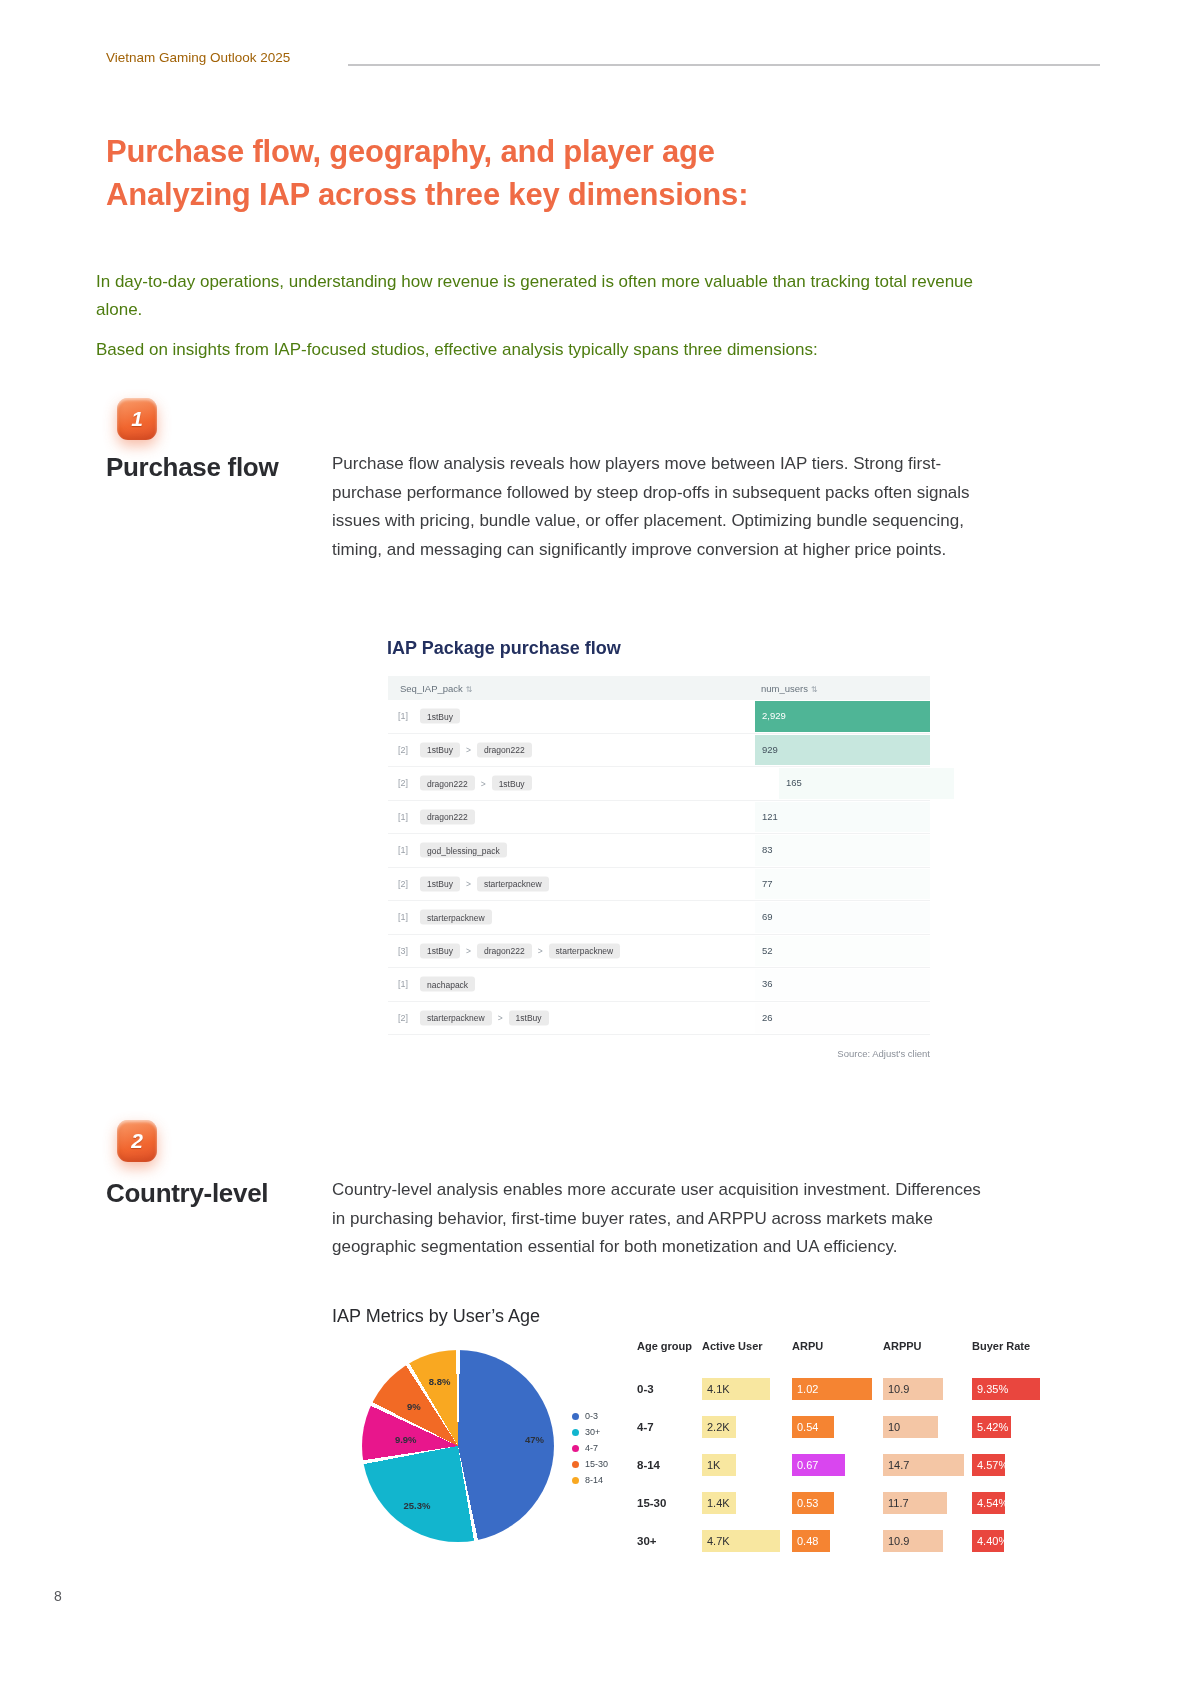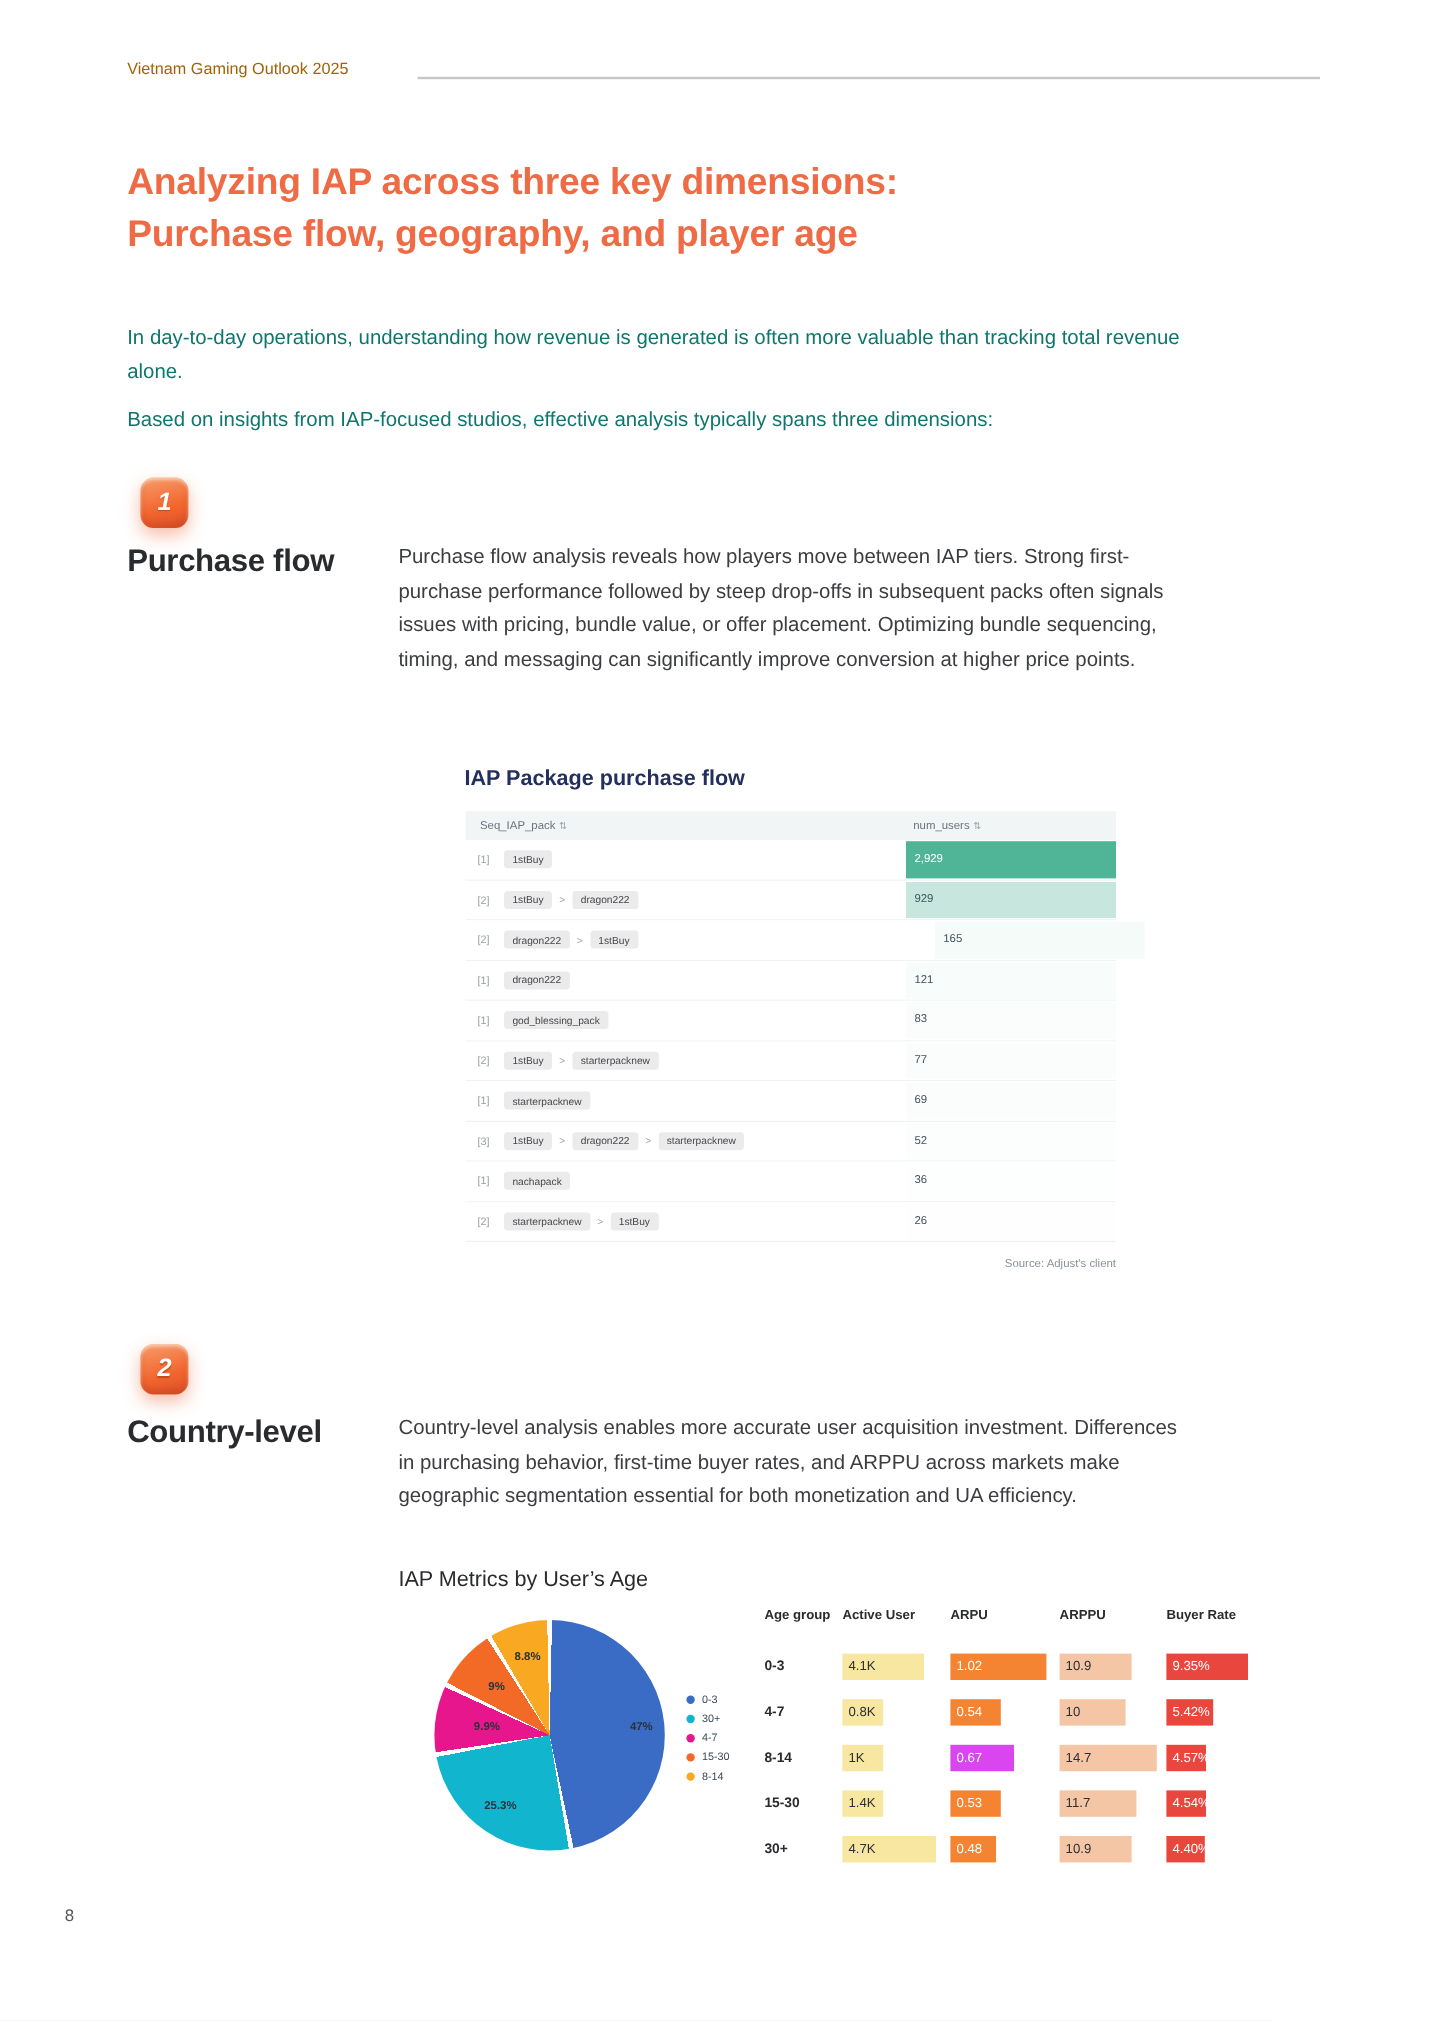--- a/index.html
+++ b/index.html
@@ -4,21 +4,21 @@
 <style>
   html,body{margin:0;padding:0;background:#e8e8e8;}
   .page{position:relative;width:1192px;height:1684px;background:#ffffff;margin:0 auto;
         font-family:"Liberation Sans",sans-serif;overflow:hidden;}
   
   .doc-header{position:absolute;left:106px;top:50px;font-size:13.5px;color:#a16207;}
   .doc-header-line{position:absolute;left:348px;top:64px;width:752px;height:2px;background:#c6c6c8;}
   
   .main-title{position:absolute;left:106px;top:130px;width:760px;font-size:31px;font-weight:700;
               color:#EF6B45;line-height:43px;letter-spacing:-0.2px;}
-  .intro-p{position:absolute;left:106px;width:880px;font-size:17px;line-height:28px;color:#0f766e;}
+  .intro-p{position:absolute;left:96px;width:880px;font-size:17px;line-height:28px;color:#4d7c0f;}
   #intro-p1{top:268px;} #intro-p2{top:336px;}
   
   .badge{position:absolute;width:40px;height:42px;border-radius:11px;
          background:linear-gradient(165deg,#F99D6B 0%,#F1662F 60%,#E0512B 100%);
          box-shadow:0 6px 14px rgba(238,106,60,.45), inset 0 2px 3px rgba(255,255,255,.55), inset 0 -4px 6px rgba(170,50,10,.3);
          color:#fff;font-weight:700;font-style:italic;font-size:21px;display:flex;align-items:center;
          justify-content:center;text-shadow:0 1px 1px rgba(150,45,5,.5);}
   #badge1{left:117px;top:398px;} #badge2{left:117px;top:1120px;}
   .section-heading{position:absolute;left:106px;font-size:26px;font-weight:700;color:#2A2B2F;letter-spacing:-0.3px;}
   #heading1{top:452px;} #heading2{top:1178px;}
@@ -56,22 +56,22 @@
 </style>
 </head>
 <body>
 
 <div class="page">
 
   <div class="doc-header">Vietnam Gaming Outlook 2025</div>
   <div class="doc-header-line"></div>
 
   <div class="main-title">
+    <div>Purchase flow, geography, and player age</div>
     <div>Analyzing IAP across three key dimensions:</div>
-    <div>Purchase flow, geography, and player age</div>
   </div>
 
   <div class="intro-p" id="intro-p1">In day-to-day operations, understanding how revenue is generated is often more valuable than tracking total revenue alone.</div>
   <div class="intro-p" id="intro-p2">Based on insights from IAP-focused studios, effective analysis typically spans three dimensions:</div>
 
   <div class="badge" id="badge1">1</div>
   <div class="section-heading" id="heading1">Purchase flow</div>
   <div class="section-body" id="body1">Purchase flow analysis reveals how players move between IAP tiers. Strong first-purchase performance followed by steep drop-offs in subsequent packs often signals issues with pricing, bundle value, or offer placement. Optimizing bundle sequencing, timing, and messaging can significantly improve conversion at higher price points.</div>
 
   <div class="flow-title">IAP Package purchase flow</div>
@@ -211,21 +211,21 @@
       <div class="age-head-cell" style="left: 335px;">Buyer Rate</div>
       <div class="age-row" style="top: 38px;">
         <div class="age-cell-label">0-3</div>
         <div class="age-bar" style="left: 65px; width: 68px; background: rgb(248, 231, 160); color: rgb(46, 47, 51);">4.1K</div>
         <div class="age-bar" style="left: 155px; width: 80px; background: rgb(245, 132, 50); color: rgb(255, 255, 255);">1.02</div>
         <div class="age-bar" style="left: 246px; width: 60px; background: rgb(244, 198, 165); color: rgb(46, 47, 51);">10.9</div>
         <div class="age-bar" style="left: 335px; width: 68px; background: rgb(233, 70, 62); color: rgb(255, 255, 255);">9.35%</div>
       </div>
       <div class="age-row" style="top: 76px;">
         <div class="age-cell-label">4-7</div>
-        <div class="age-bar" style="left: 65px; width: 34px; background: rgb(248, 231, 160); color: rgb(46, 47, 51);">0.8K</div>
+        <div class="age-bar" style="left: 65px; width: 34px; background: rgb(248, 231, 160); color: rgb(46, 47, 51);">2.2K</div>
         <div class="age-bar" style="left: 155px; width: 42px; background: rgb(245, 132, 50); color: rgb(255, 255, 255);">0.54</div>
         <div class="age-bar" style="left: 246px; width: 55px; background: rgb(244, 198, 165); color: rgb(46, 47, 51);">10</div>
         <div class="age-bar" style="left: 335px; width: 39px; background: rgb(233, 70, 62); color: rgb(255, 255, 255);">5.42%</div>
       </div>
       <div class="age-row" style="top: 114px;">
         <div class="age-cell-label">8-14</div>
         <div class="age-bar" style="left: 65px; width: 34px; background: rgb(248, 231, 160); color: rgb(46, 47, 51);">1K</div>
         <div class="age-bar" style="left: 155px; width: 53px; background: #d946ef; color: rgb(255, 255, 255);">0.67</div>
         <div class="age-bar" style="left: 246px; width: 81px; background: rgb(244, 198, 165); color: rgb(46, 47, 51);">14.7</div>
         <div class="age-bar" style="left: 335px; width: 33px; background: rgb(233, 70, 62); color: rgb(255, 255, 255);">4.57%</div>

